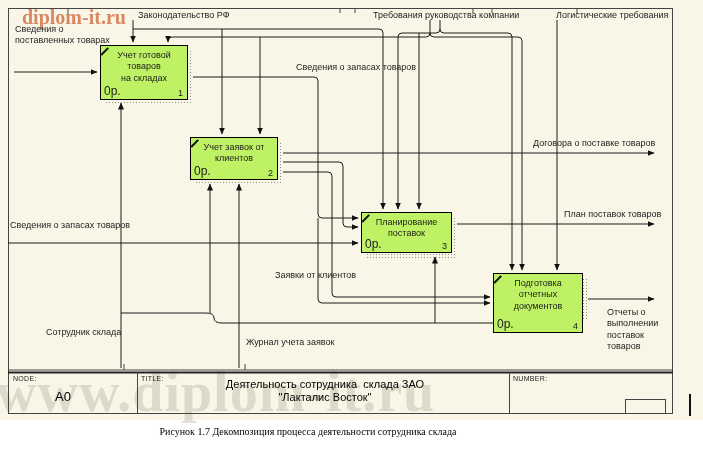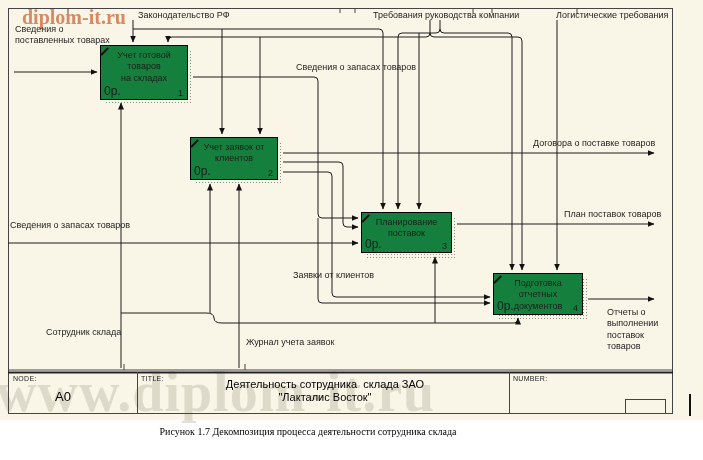--- a/index.html
+++ b/index.html
@@ -8,21 +8,21 @@
   #sheet{position:absolute;left:0;top:0;width:703px;height:420px;background:#faf6e7;}
   .wm-big{position:absolute;left:-4px;top:360px;font-family:"Liberation Serif", serif;
           font-weight:bold;font-size:56px;letter-spacing:1px;color:#b9b5a4;opacity:.42;
           white-space:nowrap;z-index:2;}
   .wm-small{position:absolute;left:22px;top:6px;font-family:"Liberation Serif", serif;
           font-weight:bold;font-size:20px;color:#c2410c;opacity:.6;z-index:2;}
   svg.lines{position:absolute;left:0;top:0;z-index:4;}
   .shadow{position:absolute;z-index:3;
           background-image:radial-gradient(circle,#8e8e84 34%,rgba(0,0,0,0) 36%);
           background-size:3px 3px;}
-  .abox{position:absolute;z-index:5;background:#15803d;border:1.6px solid #000;
+  .abox{position:absolute;z-index:5;background:#bef264;border:1.6px solid #000;
         box-sizing:border-box;display:flex;flex-direction:column;align-items:center;}
   .abox .slash{position:absolute;top:8px;left:0px;width:10px;height:1.5px;background:#111;
         transform:rotate(-45deg);transform-origin:left center;}
   .abox .btitle{font-size:9px;line-height:1.25;text-align:center;white-space:pre-wrap;
         padding-top:4px;}
   .abox .cost{position:absolute;left:3px;bottom:1px;font-size:12px;}
   .abox .bnum{position:absolute;right:4px;bottom:1px;font-size:9px;}
   .albl{position:absolute;z-index:6;font-size:9px;line-height:1.25;white-space:pre-wrap;}
   .bar-lbl{position:absolute;z-index:6;font-size:7px;letter-spacing:.3px;color:#222;}
   .bar-node{position:absolute;z-index:6;font-size:13px;color:#000;}
@@ -107,36 +107,36 @@
     <span class="cost">0р.</span>
     <span class="bnum">2</span>
   </div>
   <div class="abox" style="left:361px;top:212px;width:91px;height:41px;">
     <span class="slash"></span>
     <div class="btitle">Планирование
 поставок</div>
     <span class="cost">0р.</span>
     <span class="bnum">3</span>
   </div>
-  <div class="abox" style="left:493px;top:273px;width:90px;height:42px;">
+  <div class="abox" style="left:493px;top:273px;width:90px;height:60px;">
     <span class="slash"></span>
     <div class="btitle">Подготовка
 отчетных документов</div>
     <span class="cost">0р.</span>
     <span class="bnum">4</span>
   </div>
 
   <div class="albl" style="left:15px;top:24px;">Сведения о
 поставленных товарах</div>
   <div class="albl" style="left:138px;top:10px;">Законодательство РФ</div>
   <div class="albl" style="left:373px;top:10px;">Требования руководства компании</div>
   <div class="albl" style="left:556px;top:10px;">Логистические требования</div>
   <div class="albl" style="left:296px;top:62px;">Сведения о запасах товаров</div>
   <div class="albl" style="left:10px;top:220px;">Сведения о запасах товаров</div>
-  <div class="albl" style="left:293px;top:270px;">Заявки от клиентов</div>
+  <div class="albl" style="left:275px;top:270px;">Заявки от клиентов</div>
   <div class="albl" style="left:46px;top:327px;">Сотрудник склада</div>
   <div class="albl" style="left:246px;top:337px;">Журнал учета заявок</div>
   <div class="albl" style="left:533px;top:138px;">Договора о поставке товаров</div>
   <div class="albl" style="left:564px;top:209px;">План поставок товаров</div>
   <div class="albl" style="left:607px;top:307px;">Отчеты о
 выполнении
 поставок
 товаров</div>
 
   <div class="bar-lbl" style="left:13px;top:375px;">NODE:</div>

